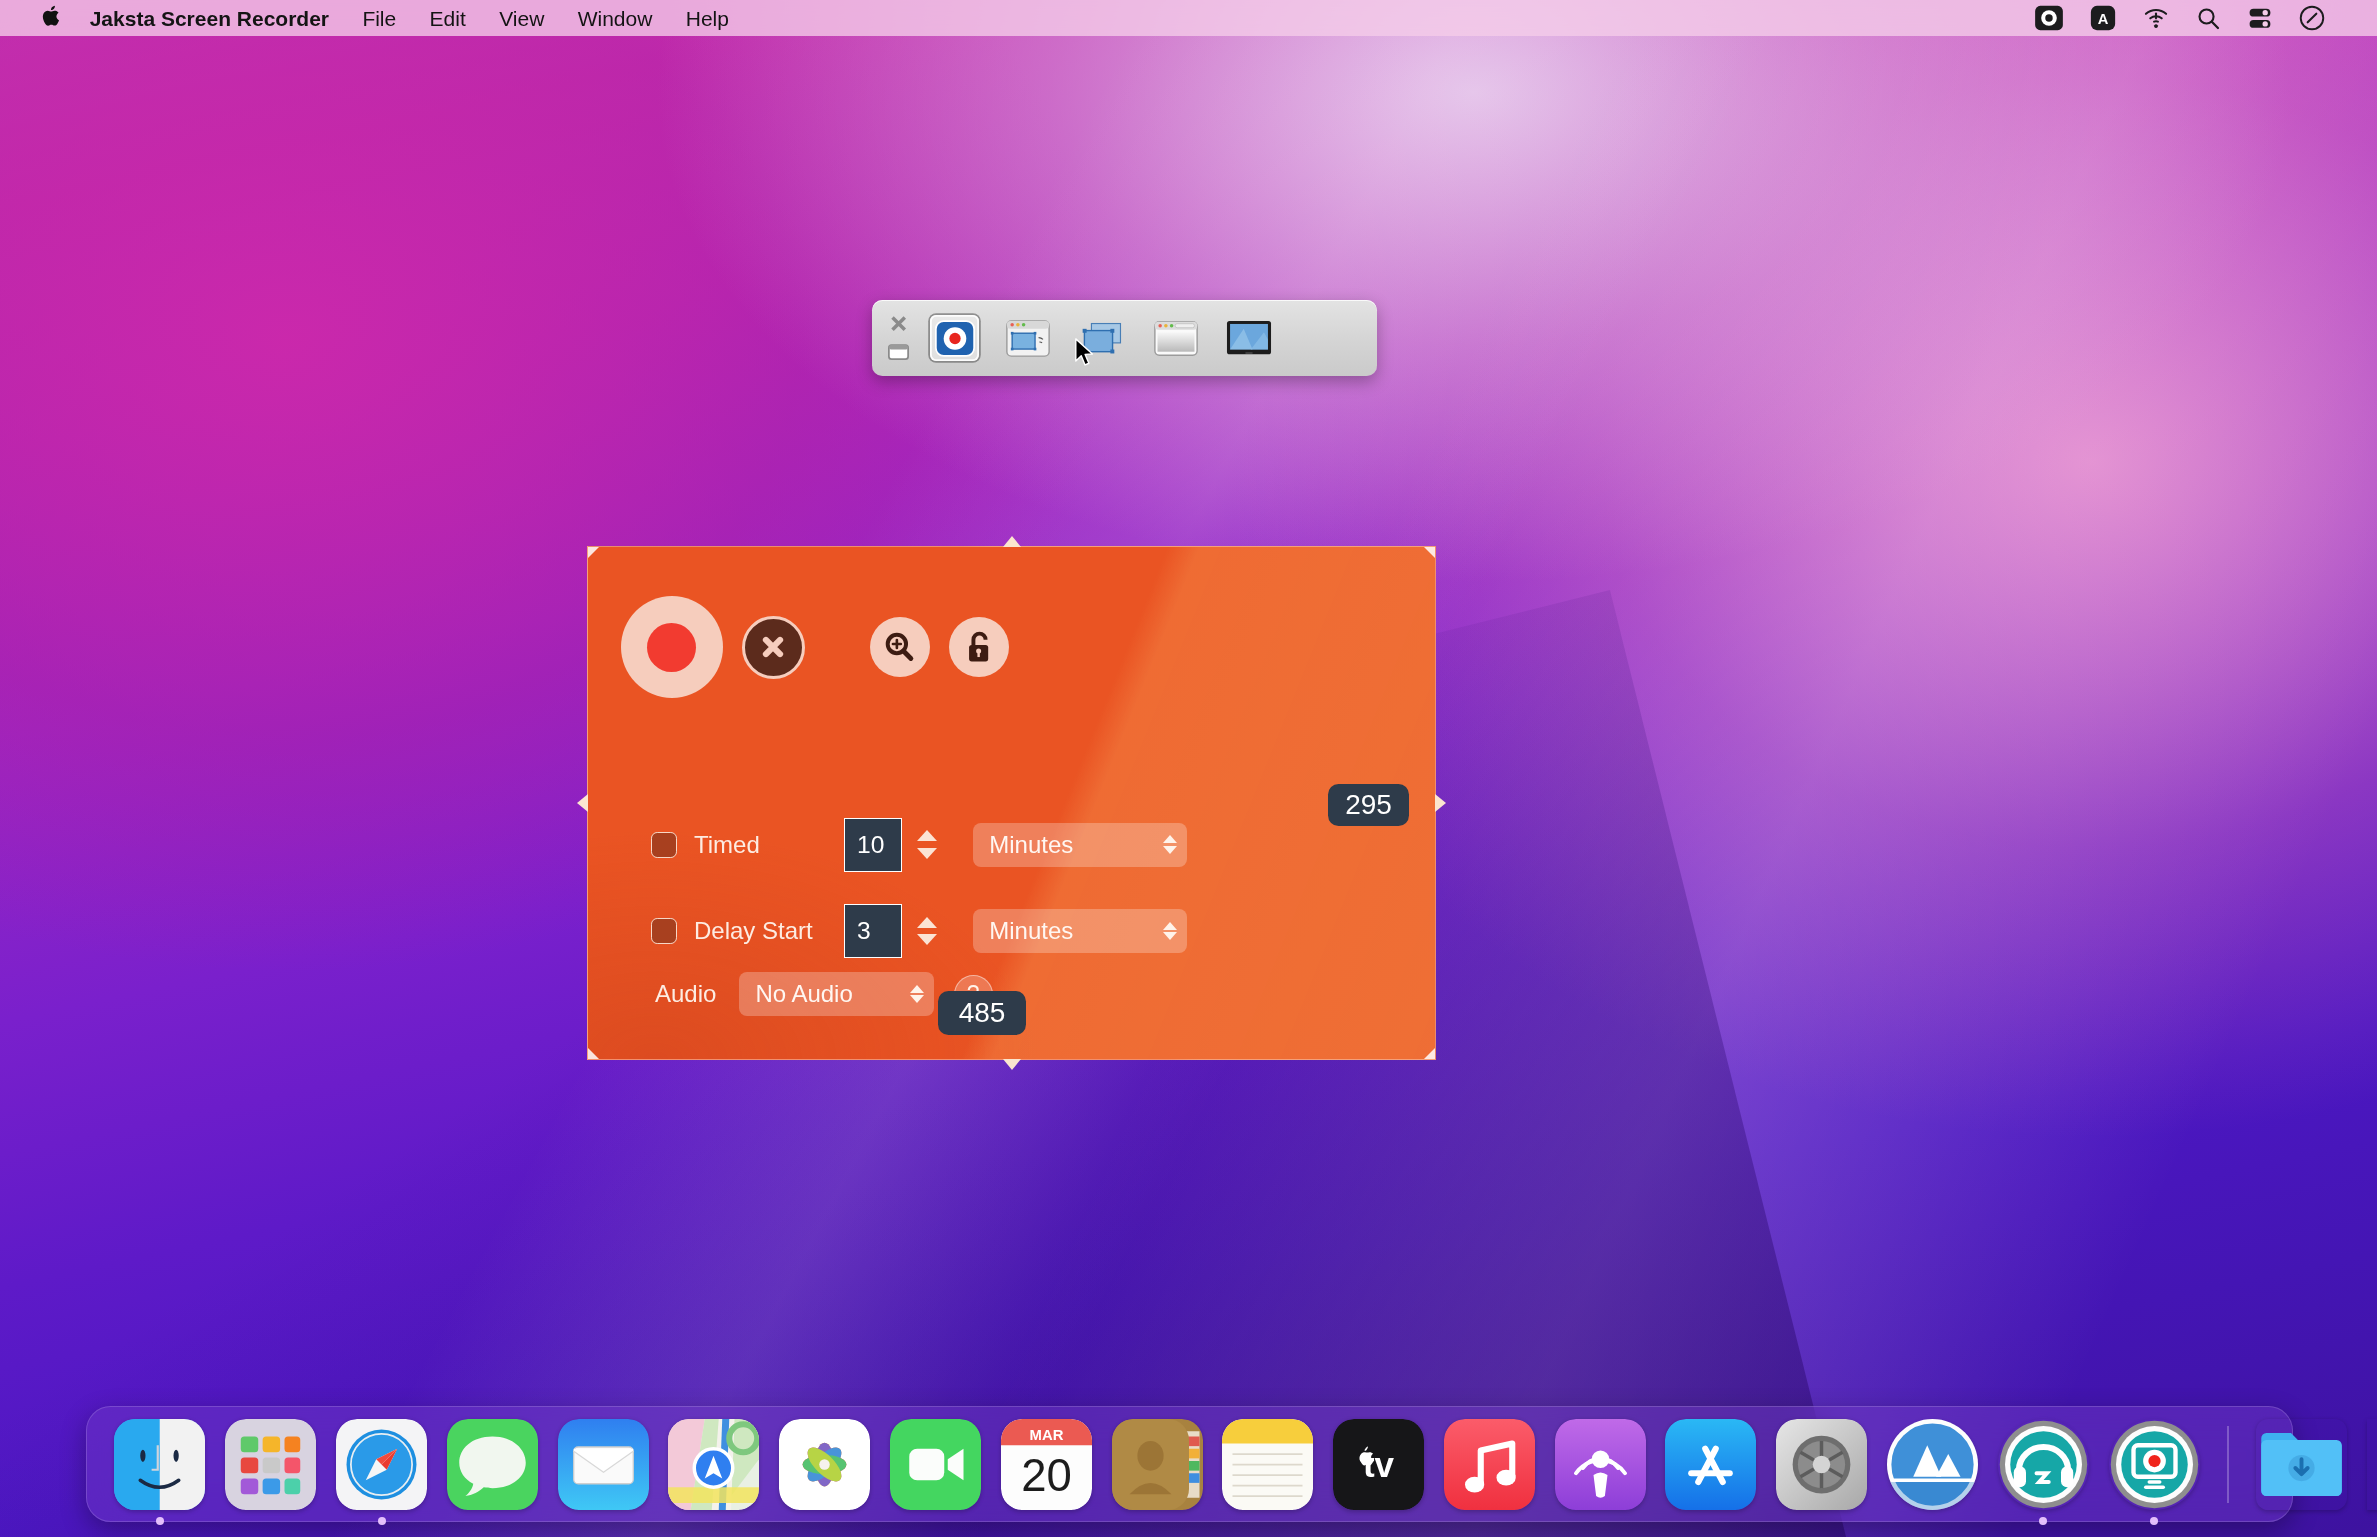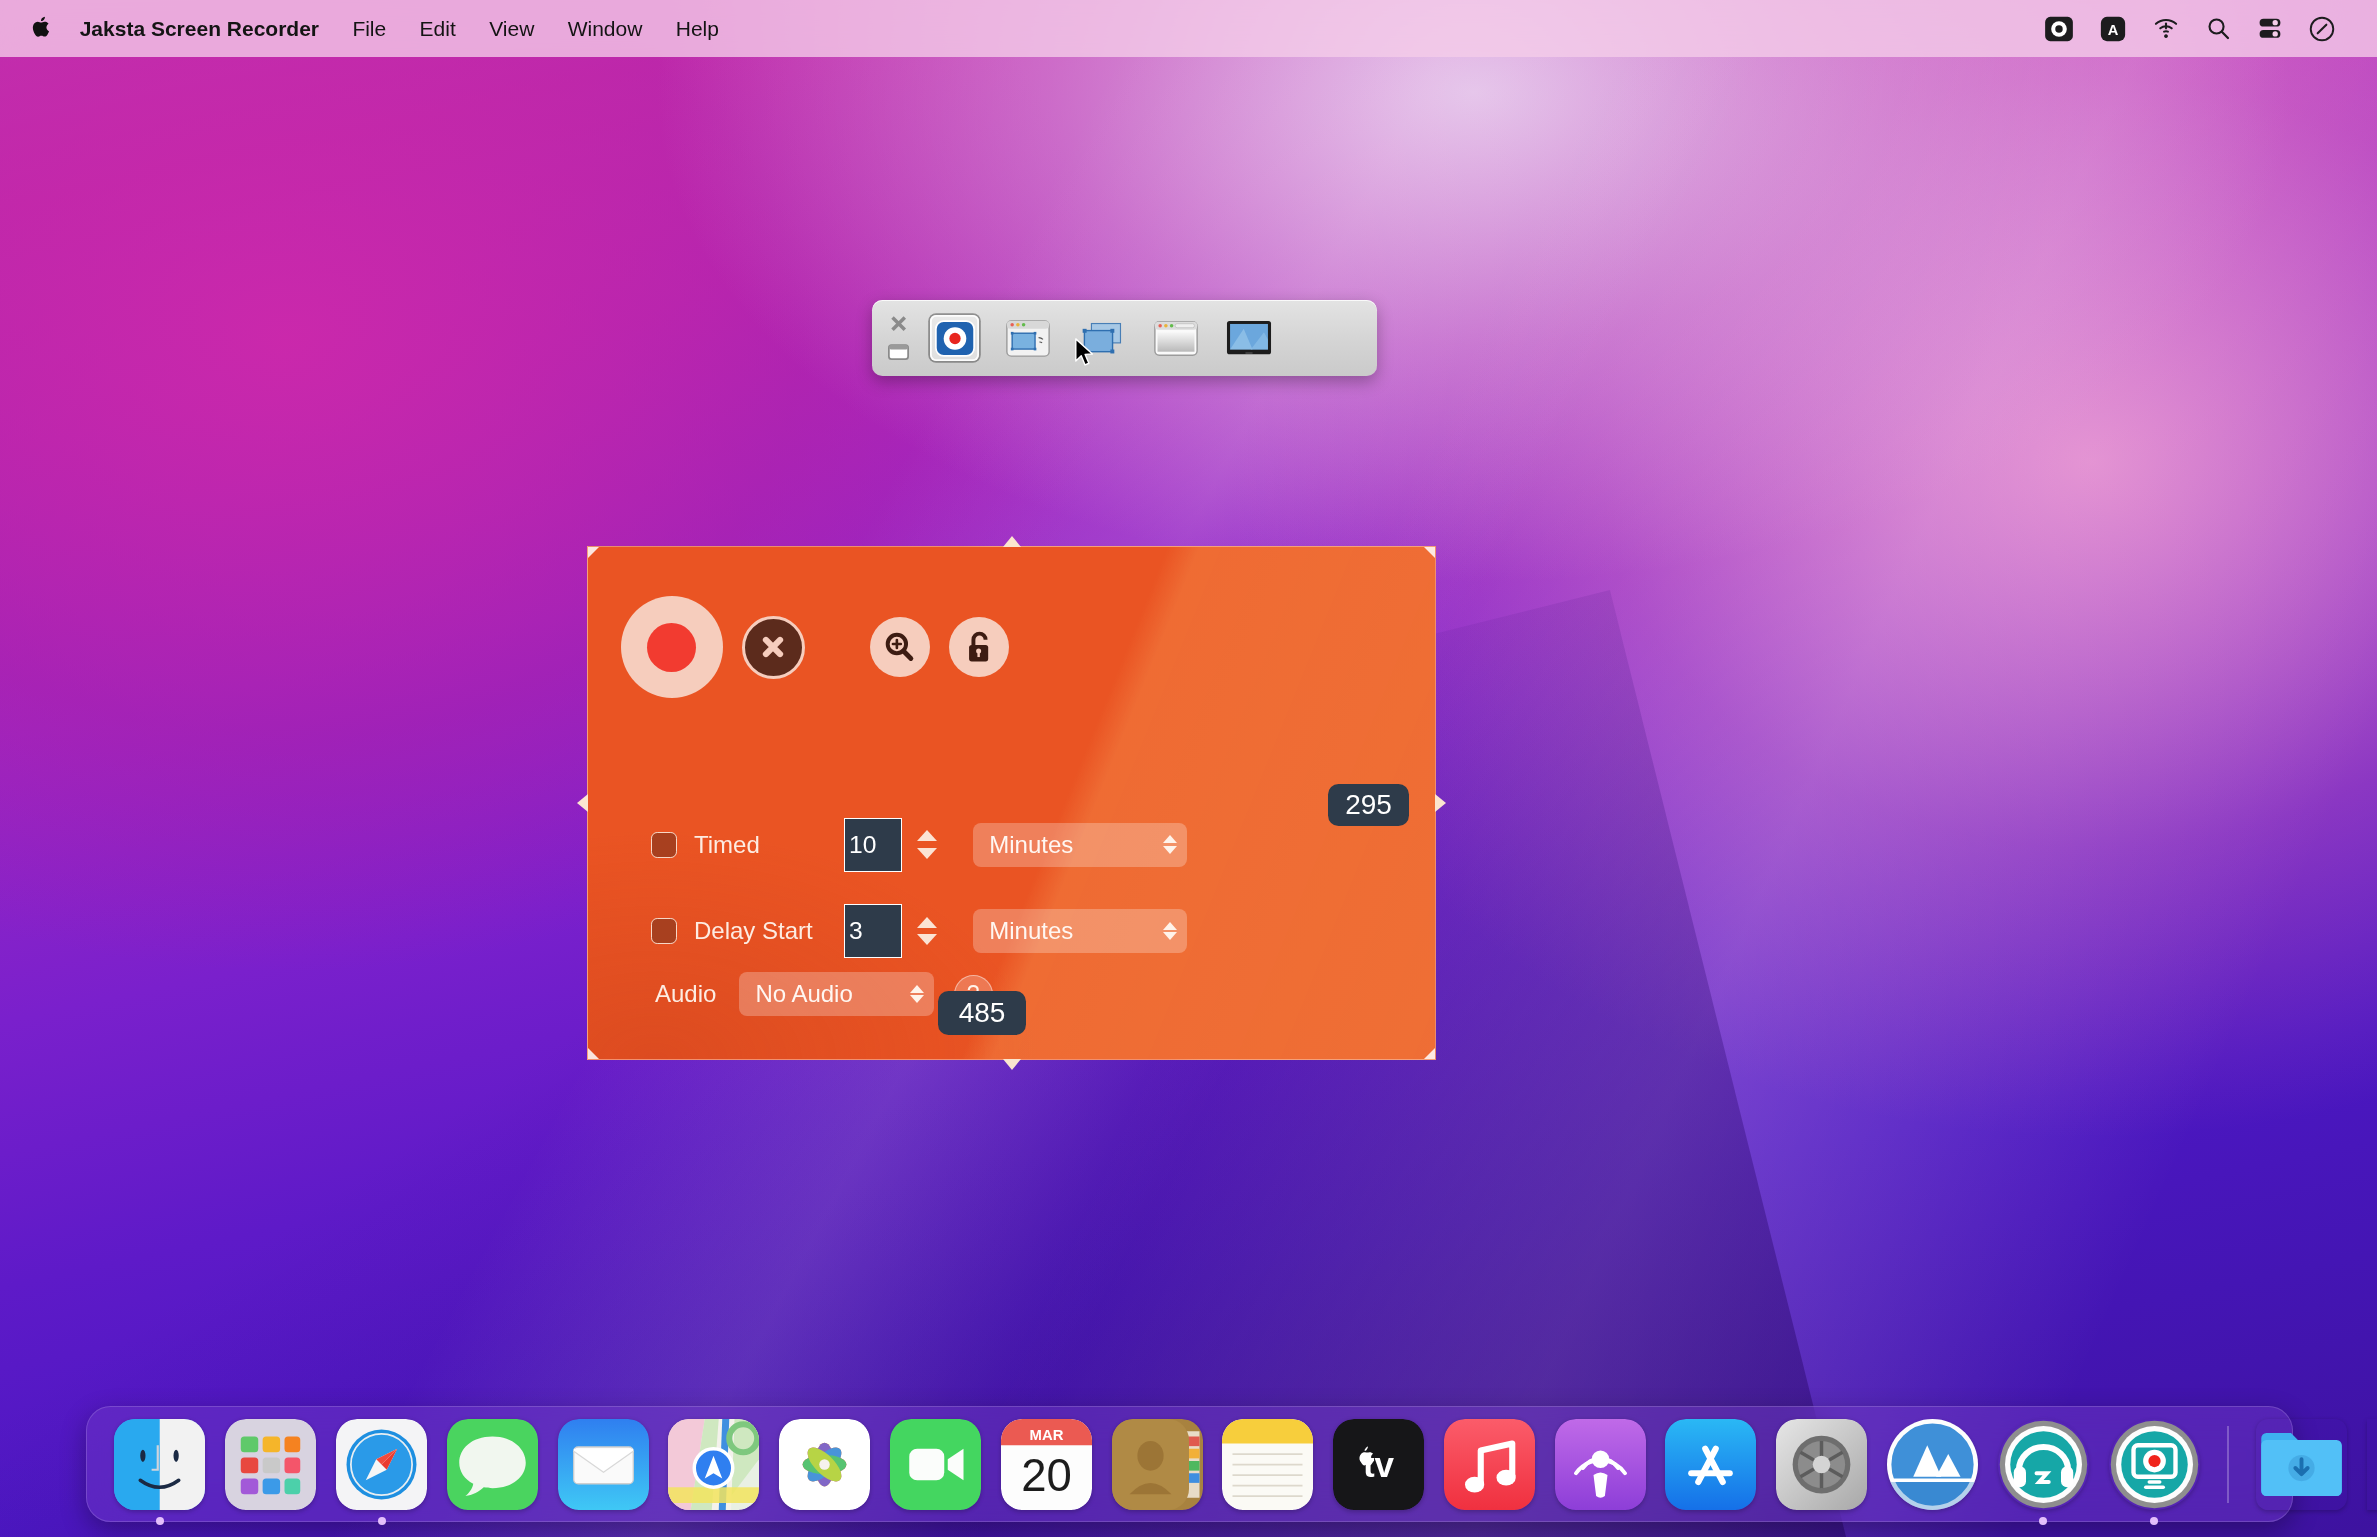--- a/index.html
+++ b/index.html
@@ -48,25 +48,25 @@
     position: absolute; left: -20%; bottom: -30%;
     width: 95%; height: 75%;
     transform: rotate(-14deg);
     background: linear-gradient(160deg, rgba(60,10,130,0) 30%, rgba(45,8,110,0.40) 72%, rgba(35,5,95,0.55) 100%);
     pointer-events: none;
   }
 
   
   #menubar {
     position: absolute; left: 0; top: 0;
-    width: 2377px; height: 57px;
+    width: 2377px; height: 36px;
     background: rgba(245,205,233,0.78);
     backdrop-filter: blur(21px);
     display: flex; align-items: center;
-    padding: 0 23px;
+    padding: 0 33px;
     font-size: 21px;
     color: #141414;
     z-index: 60;
   }
   .mb-left { display: flex; align-items: center; gap: 0; }
   .mb-apple {
     width: 40px; display: flex; align-items: center; justify-content: center;
     padding: 1.8px 10.5px 5.3px 8.8px; cursor: default;
   }
   .mb-item {
@@ -165,21 +165,21 @@
     width: 26px; height: 26px; border-radius: 6.2px;
     background: #a8401f; border: 1.8px solid #f7d7c6;
     flex: 0 0 auto;
   }
   .flabel { color: #fdece2; font-size: 24px; margin-left: 17px; white-space: nowrap; }
   .flabel.audio { margin-left: 4px; }
   .numfield {
     width: 58px; height: 54px;
     background: #2e3b4a; border: 1.8px solid #ffffff;
     color: #ffffff; font-size: 24.6px;
-    display: flex; align-items: center; padding-left: 4px;
+    display: flex; align-items: center; padding-left: 12px;
   }
   .stepper {
     width: 26px; height: 54px; margin-left: 12.3px;
     display: flex; flex-direction: column; align-items: center; justify-content: center; gap: 6.2px;
   }
   .step-tri { width: 0; height: 0; }
   .step-tri.up { border-left: 10.5px solid transparent; border-right: 10.5px solid transparent; border-bottom: 11.4px solid #fbe3d4; }
   .step-tri.down { border-left: 10.5px solid transparent; border-right: 10.5px solid transparent; border-top: 11.4px solid #fbe3d4; }
   .dropdown {
     height: 44px; border-radius: 8px;

